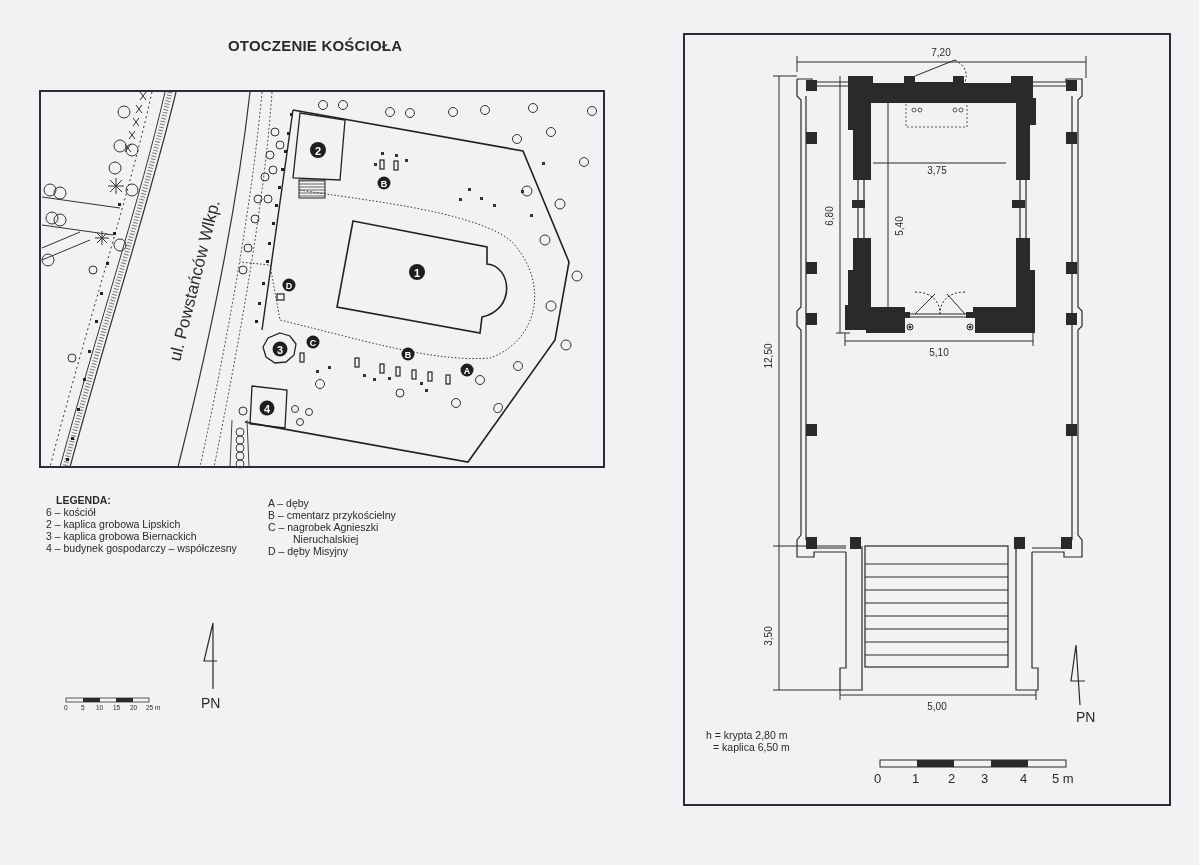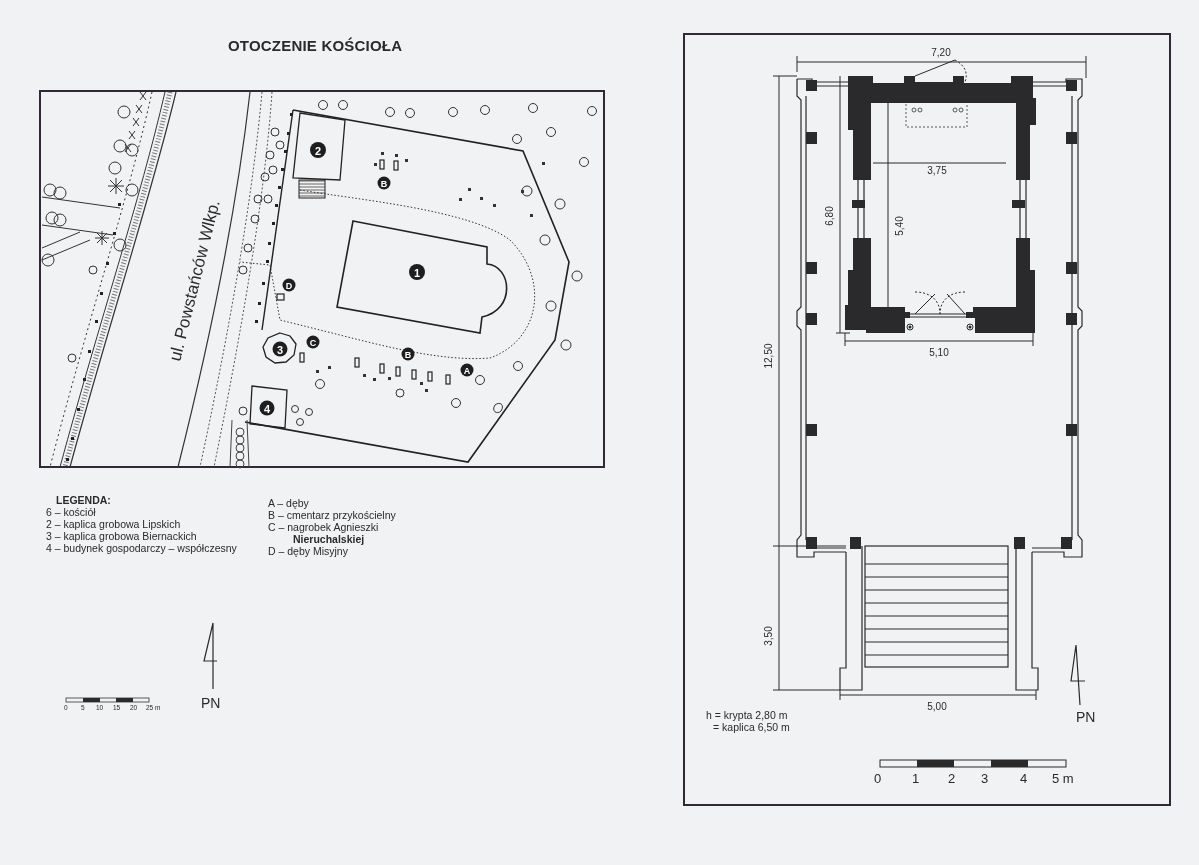--- a/index.html
+++ b/index.html
@@ -5,22 +5,22 @@
   html, body { margin:0; padding:0; }
   body { width:1199px; height:865px; background:#f1f2f4; position:relative; overflow:hidden;
          font-family:"Liberation Sans", sans-serif; color:#222; }
   .abs { position:absolute; }
   #left-title { left:228px; top:37px; font-size:15px; letter-spacing:0.2px; color:#2a2a2a;font-weight:bold; }
   #site-map { left:0; top:0; }
   #legend { left:40px; top:494px; font-size:10.5px; line-height:12px; color:#2a2a2a; }
   #legend .hdr { font-weight:bold;padding-left:16px; }
   #legend .it { padding-left:6px; }
   #legend2 { left:268px; top:497px; font-size:10.5px; line-height:12px; color:#2a2a2a; }
-  #legend2 .ind { padding-left:25px;font-weight:bold; }
-  #plan-note { left:706px; top:709px; font-size:10.5px; line-height:12px; color:#2a2a2a; }
+  #legend2 .ind { padding-left:25px; }
+  #plan-note { left:706px; top:729px; font-size:10.5px; line-height:12px; color:#2a2a2a; }
   #plan-note .ind { padding-left:7px;text-align:right; }
   svg text { font-family:"Liberation Sans", sans-serif; }
 </style>
 </head>
 <body>
 
 <div id="left-title" class="abs">OTOCZENIE KOŚCIOŁA</div>
 
 <svg id="site-map" class="abs" width="1199" height="865">
 

